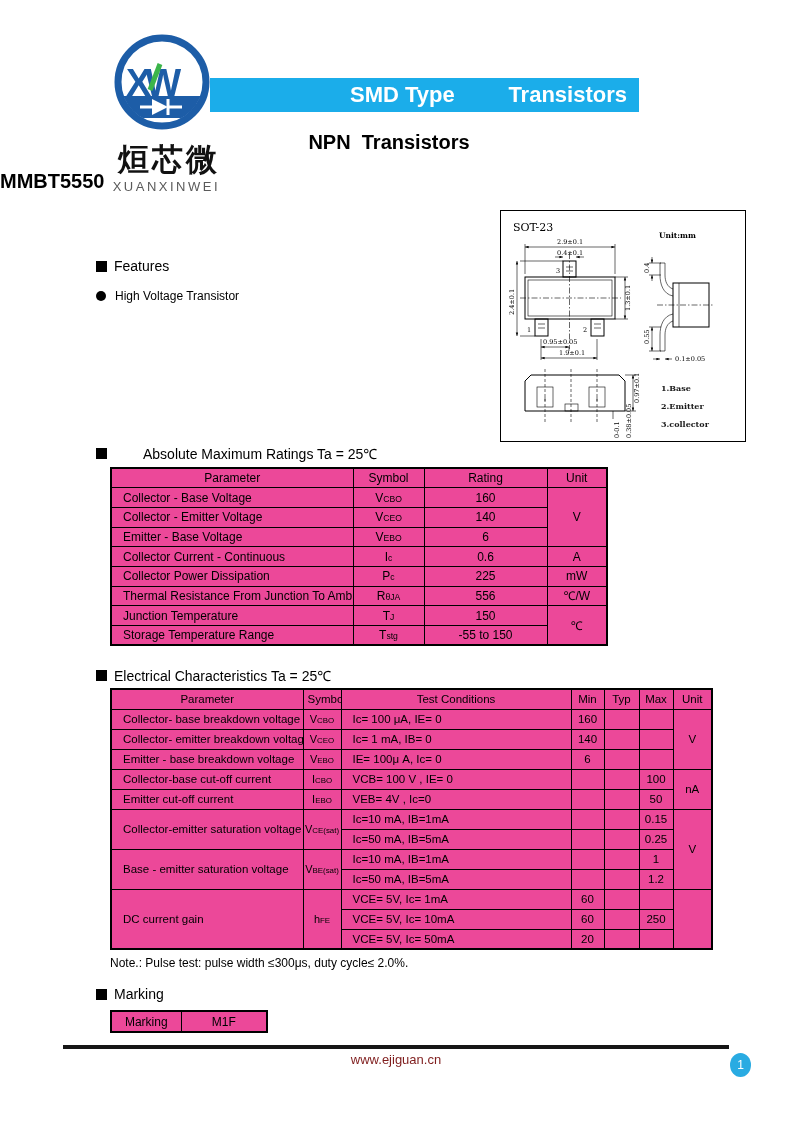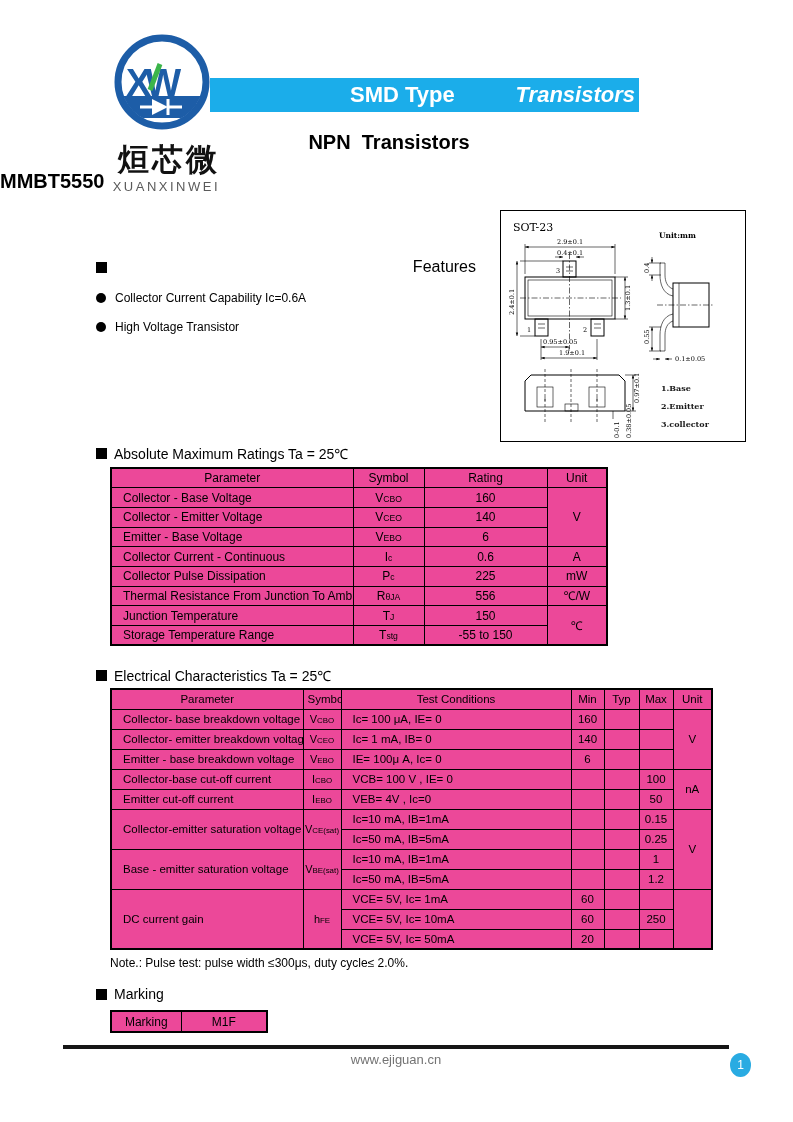--- a/index.html
+++ b/index.html
@@ -12,30 +12,30 @@
     overflow:hidden;
   }
   
   .logo-block{position:absolute;left:78px;top:34px;width:142px;text-align:right;}
   .logo-cn{font-size:31px;font-weight:bold;letter-spacing:3px;line-height:1.05;margin-top:2px;color:#111;}
   .logo-en{font-size:13px;color:#5a5a5a;letter-spacing:2.5px;margin-top:2px;}
   
   .banner{position:absolute;left:210px;top:78px;width:429px;height:34px;background:#1badea;}
   .banner span{position:absolute;top:4px;color:#fff;font-weight:bold;font-size:22px;}
   .banner .b-left{left:140px;}
-  .banner .b-right{right:4px;font-style:italic;}
+  .banner .b-right{right:12px;}
   
   .doc-title{position:absolute;left:0;top:131px;width:778px;text-align:center;font-size:20px;font-weight:bold;white-space:pre;}
   .doc-title2{position:absolute;left:0;top:170px;width:778px;text-align:left;font-size:20px;font-weight:bold;}
   
   .sect{position:absolute;font-size:14px;display:flex;align-items:center;}
   .sq{display:inline-block;width:11px;height:11px;background:#000;margin-right:7px;flex:0 0 auto;}
   
   .features{position:absolute;left:96px;top:258px;width:380px;}
-  .feat-head{font-size:16px;display:flex;align-items:center;justify-content:space-between;}
+  .feat-head{font-size:14px;display:flex;align-items:center;}
   .feat-item{font-size:12px;display:flex;align-items:center;margin-top:15px;}
   .dot{display:inline-block;width:10px;height:10px;border-radius:50%;background:#000;margin-right:9px;flex:0 0 auto;}
   
   .pkg-box{position:absolute;left:500px;top:210px;width:244px;height:230px;border:1px solid #000;background:#fff;}
   .pkg-box svg{display:block;}
   .dim{font-family:"DejaVu Serif", serif;font-size:6.5px;fill:#000;}
   .dwg{stroke:#000;fill:none;stroke-width:1;}
   .dwg-thin{stroke:#000;fill:none;stroke-width:0.6;}
   .cline{stroke:#000;stroke-width:0.6;stroke-dasharray:6 2 1.5 2;fill:none;}
   .dline{stroke:#000;stroke-width:0.6;fill:none;}
@@ -50,21 +50,21 @@
   .elec-table tr{height:20px;}
   .elec-table td{font-size:11.5px;}
   .elec-table td.sym{font-size:11px;padding:0 1px;}
   .mark-table{left:110px;top:1010px;width:156px;}
   .mark-table tr{height:21px;}
   .symsub{font-size:0.72em;}
   
   .note{position:absolute;left:110px;top:956px;font-size:12px;}
   
   .footer-line{position:absolute;left:63px;top:1045px;width:666px;height:4px;background:#161616;}
-  .footer-url{position:absolute;left:0;top:1052px;width:792px;text-align:center;font-size:13px;color:#737373;}
+  .footer-url{position:absolute;left:0;top:1052px;width:792px;text-align:center;font-size:13px;color:#7f1d1d;}
   .page-badge{position:absolute;left:730px;top:1053px;width:21px;height:24px;border-radius:50%;
               background:#29abe2;color:#fff;font-size:12px;display:flex;align-items:center;justify-content:center;}
 </style>
 </head>
 <body>
 
 <div class="logo-block">
   <svg width="116" height="104" viewBox="0 0 116 104">
     <defs>
       <clipPath id="cclip">
@@ -94,24 +94,20 @@
 <div class="doc-title">NPN  Transistors</div>
 <div class="doc-title2">MMBT5550</div>
 
 <div class="features">
   <div class="feat-head">
     <span class="sq"></span>
     <span>Features</span>
   </div>
   <div class="feat-item">
     <span class="dot"></span>
-    <span>Collector Current Capability Ic=0.6A</span>
-  </div>
-  <div class="feat-item">
-    <span class="dot"></span>
     <span>High Voltage Transistor</span>
   </div>
 </div>
 
 <div class="pkg-box">
   <svg width="242" height="228" viewBox="0 0 242 228">
     <defs>
       <marker id="ar" markerWidth="7" markerHeight="6" refX="6" refY="2" orient="auto">
         <path d="M0,0 L6,2 L0,4 z" fill="#000"></path>
       </marker>
@@ -218,21 +214,21 @@
     </g>
 
     <g font-family="DejaVu Serif, serif" font-weight="bold" font-size="8" fill="#1a1a1a">
       <text x="160" y="180">1.Base</text>
       <text x="160" y="198">2.Emitter</text>
       <text x="160" y="216">3.collector</text>
     </g>
   </svg>
 </div>
 
-<div class="sect" style="left:96px;top:444px;">
+<div class="sect" style="left:96px;top:444px;gap:29px;">
   <span class="sq"></span>
   <span>Absolute Maximum Ratings Ta = 25℃</span>
 </div>
 
 <table class="amr-table">
   <colgroup>
       <col style="width:242px">
       <col style="width:71px">
       <col style="width:123px">
       <col style="width:60px">
@@ -260,21 +256,21 @@
     <td><span>V</span><span class="symsub">EBO</span></td>
     <td>6</td>
   </tr>
   <tr>
     <td class="l">Collector Current  - Continuous</td>
     <td><span>I</span><span class="symsub">c</span></td>
     <td>0.6</td>
     <td>A</td>
   </tr>
   <tr>
-    <td class="l">Collector Pulse Dissipation</td>
+    <td class="l">Collector Power Dissipation</td>
     <td><span>P</span><span class="symsub">c</span></td>
     <td>225</td>
     <td>mW</td>
   </tr>
   <tr>
     <td class="l">Thermal Resistance From Junction To Ambient</td>
     <td><span>R</span><span class="symsub">θJA</span></td>
     <td>556</td>
     <td>℃/W</td>
   </tr>

